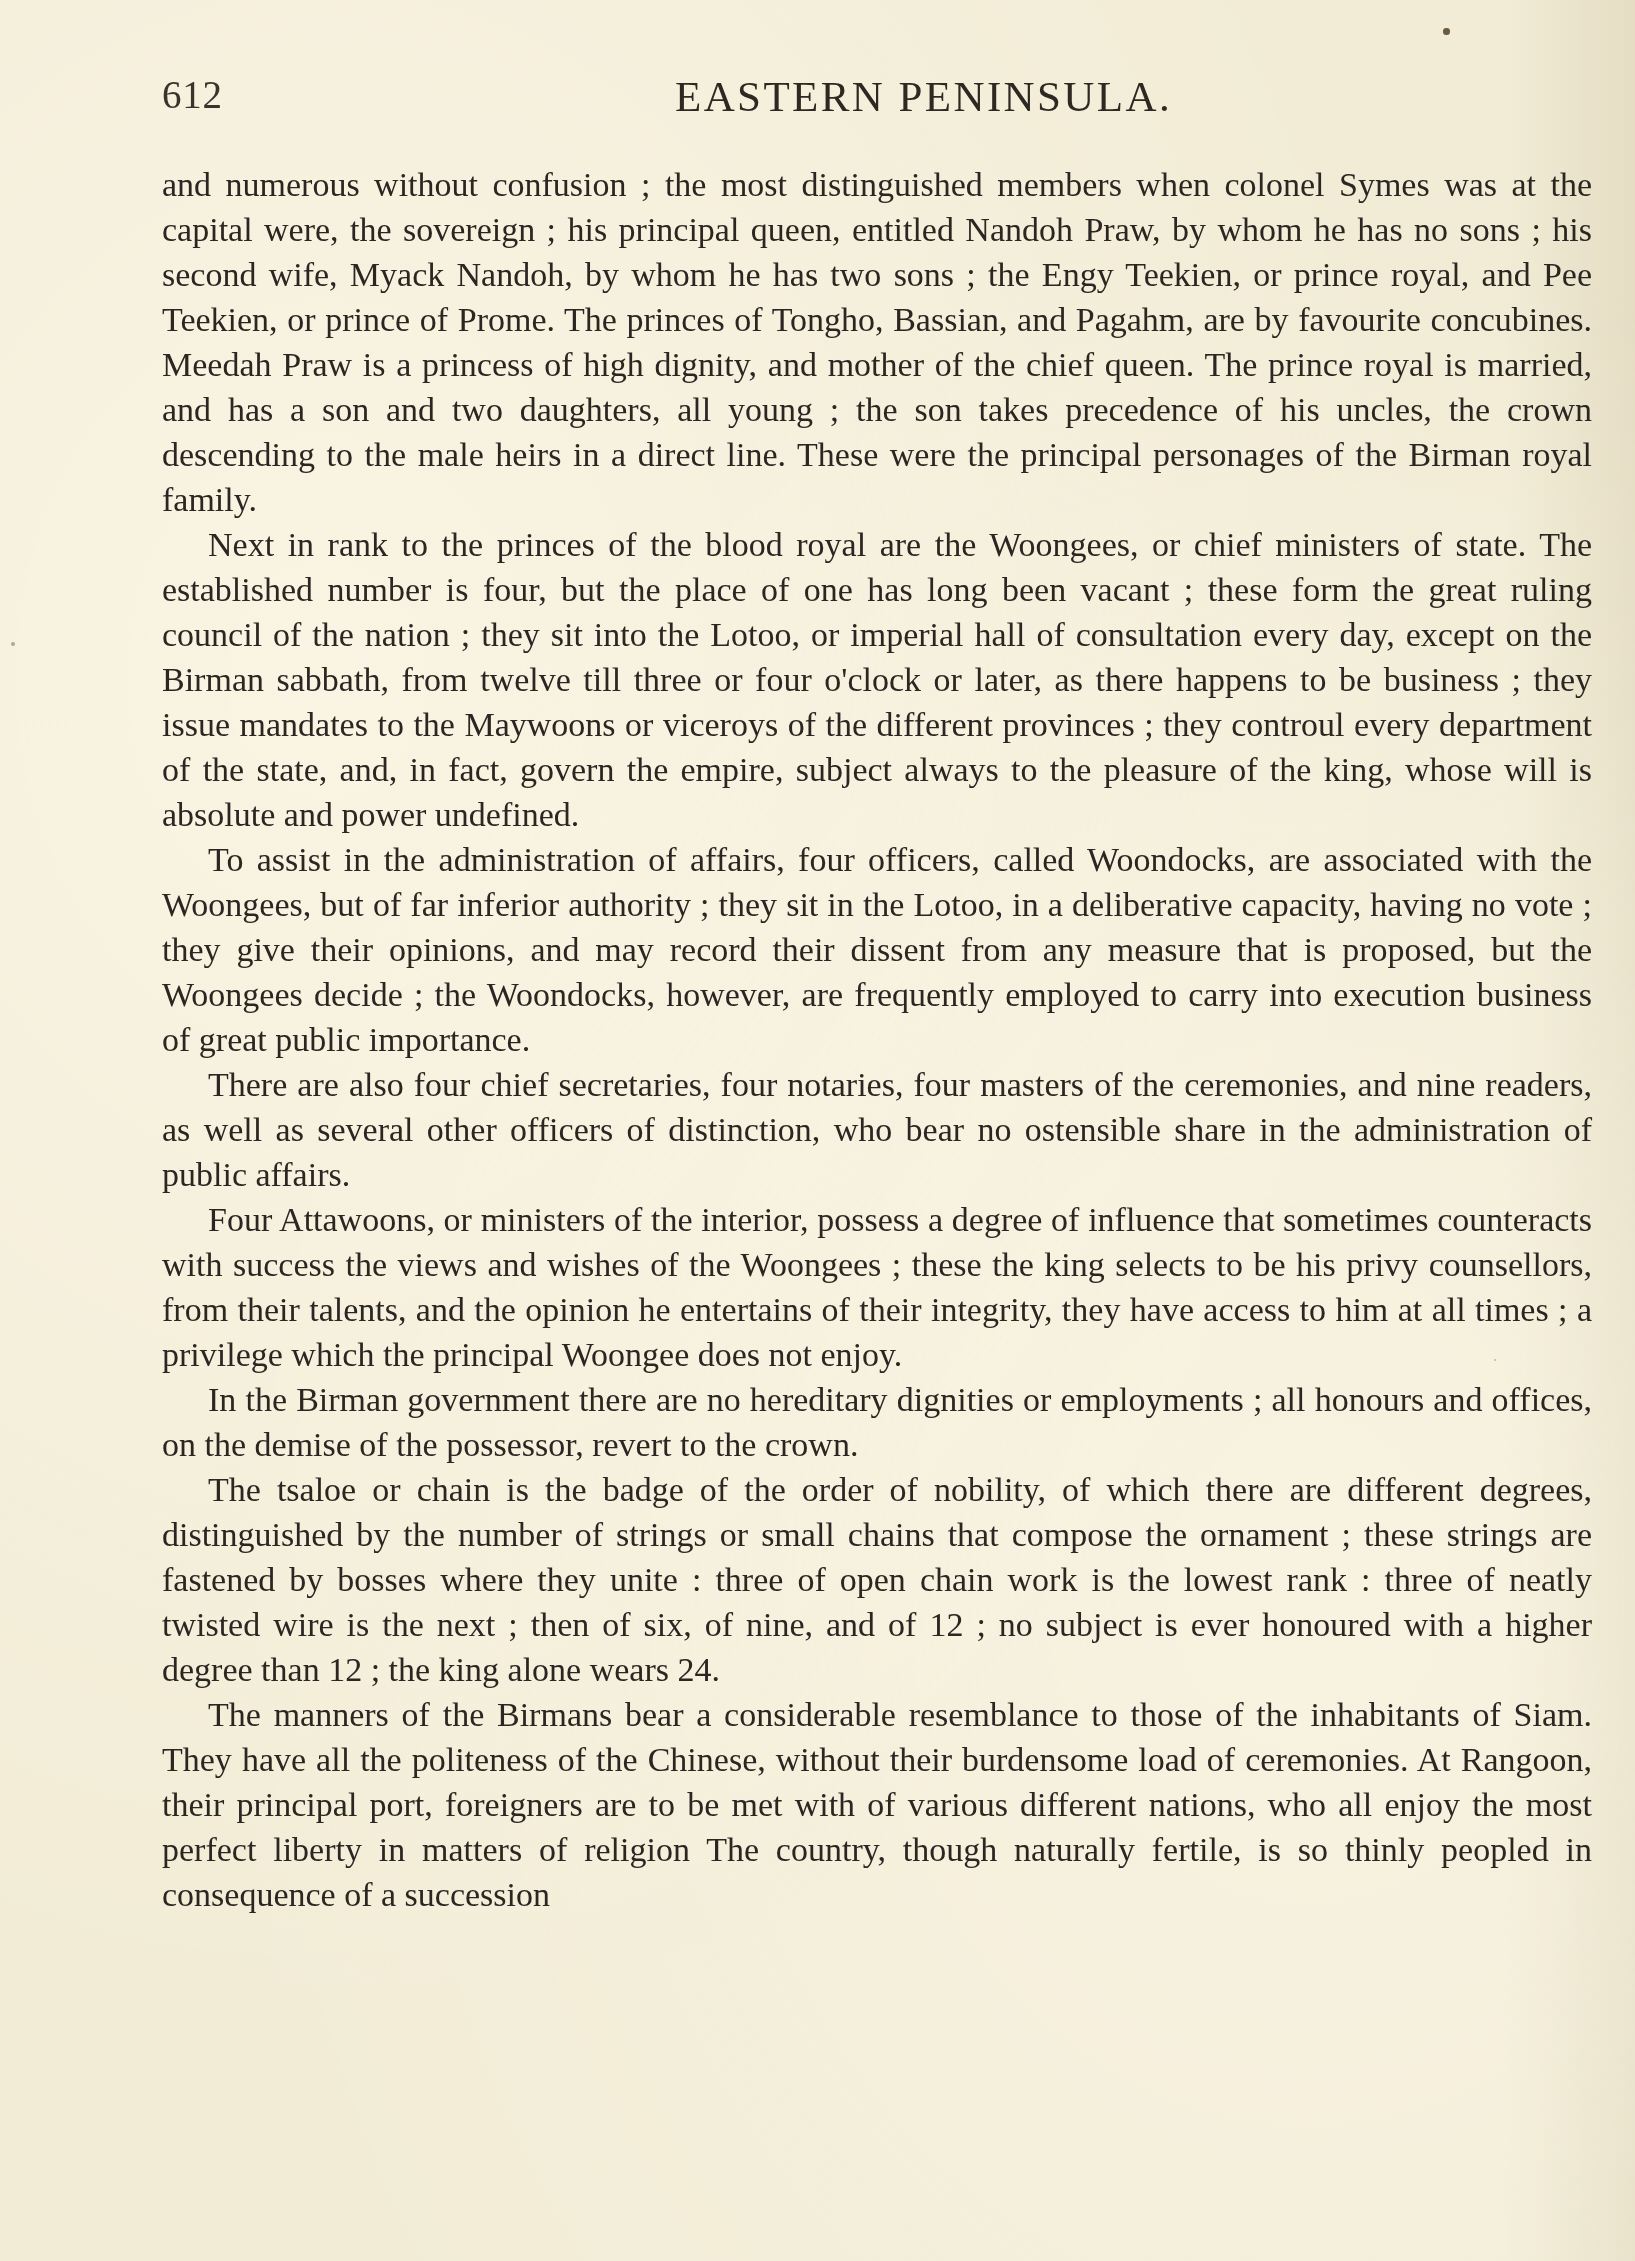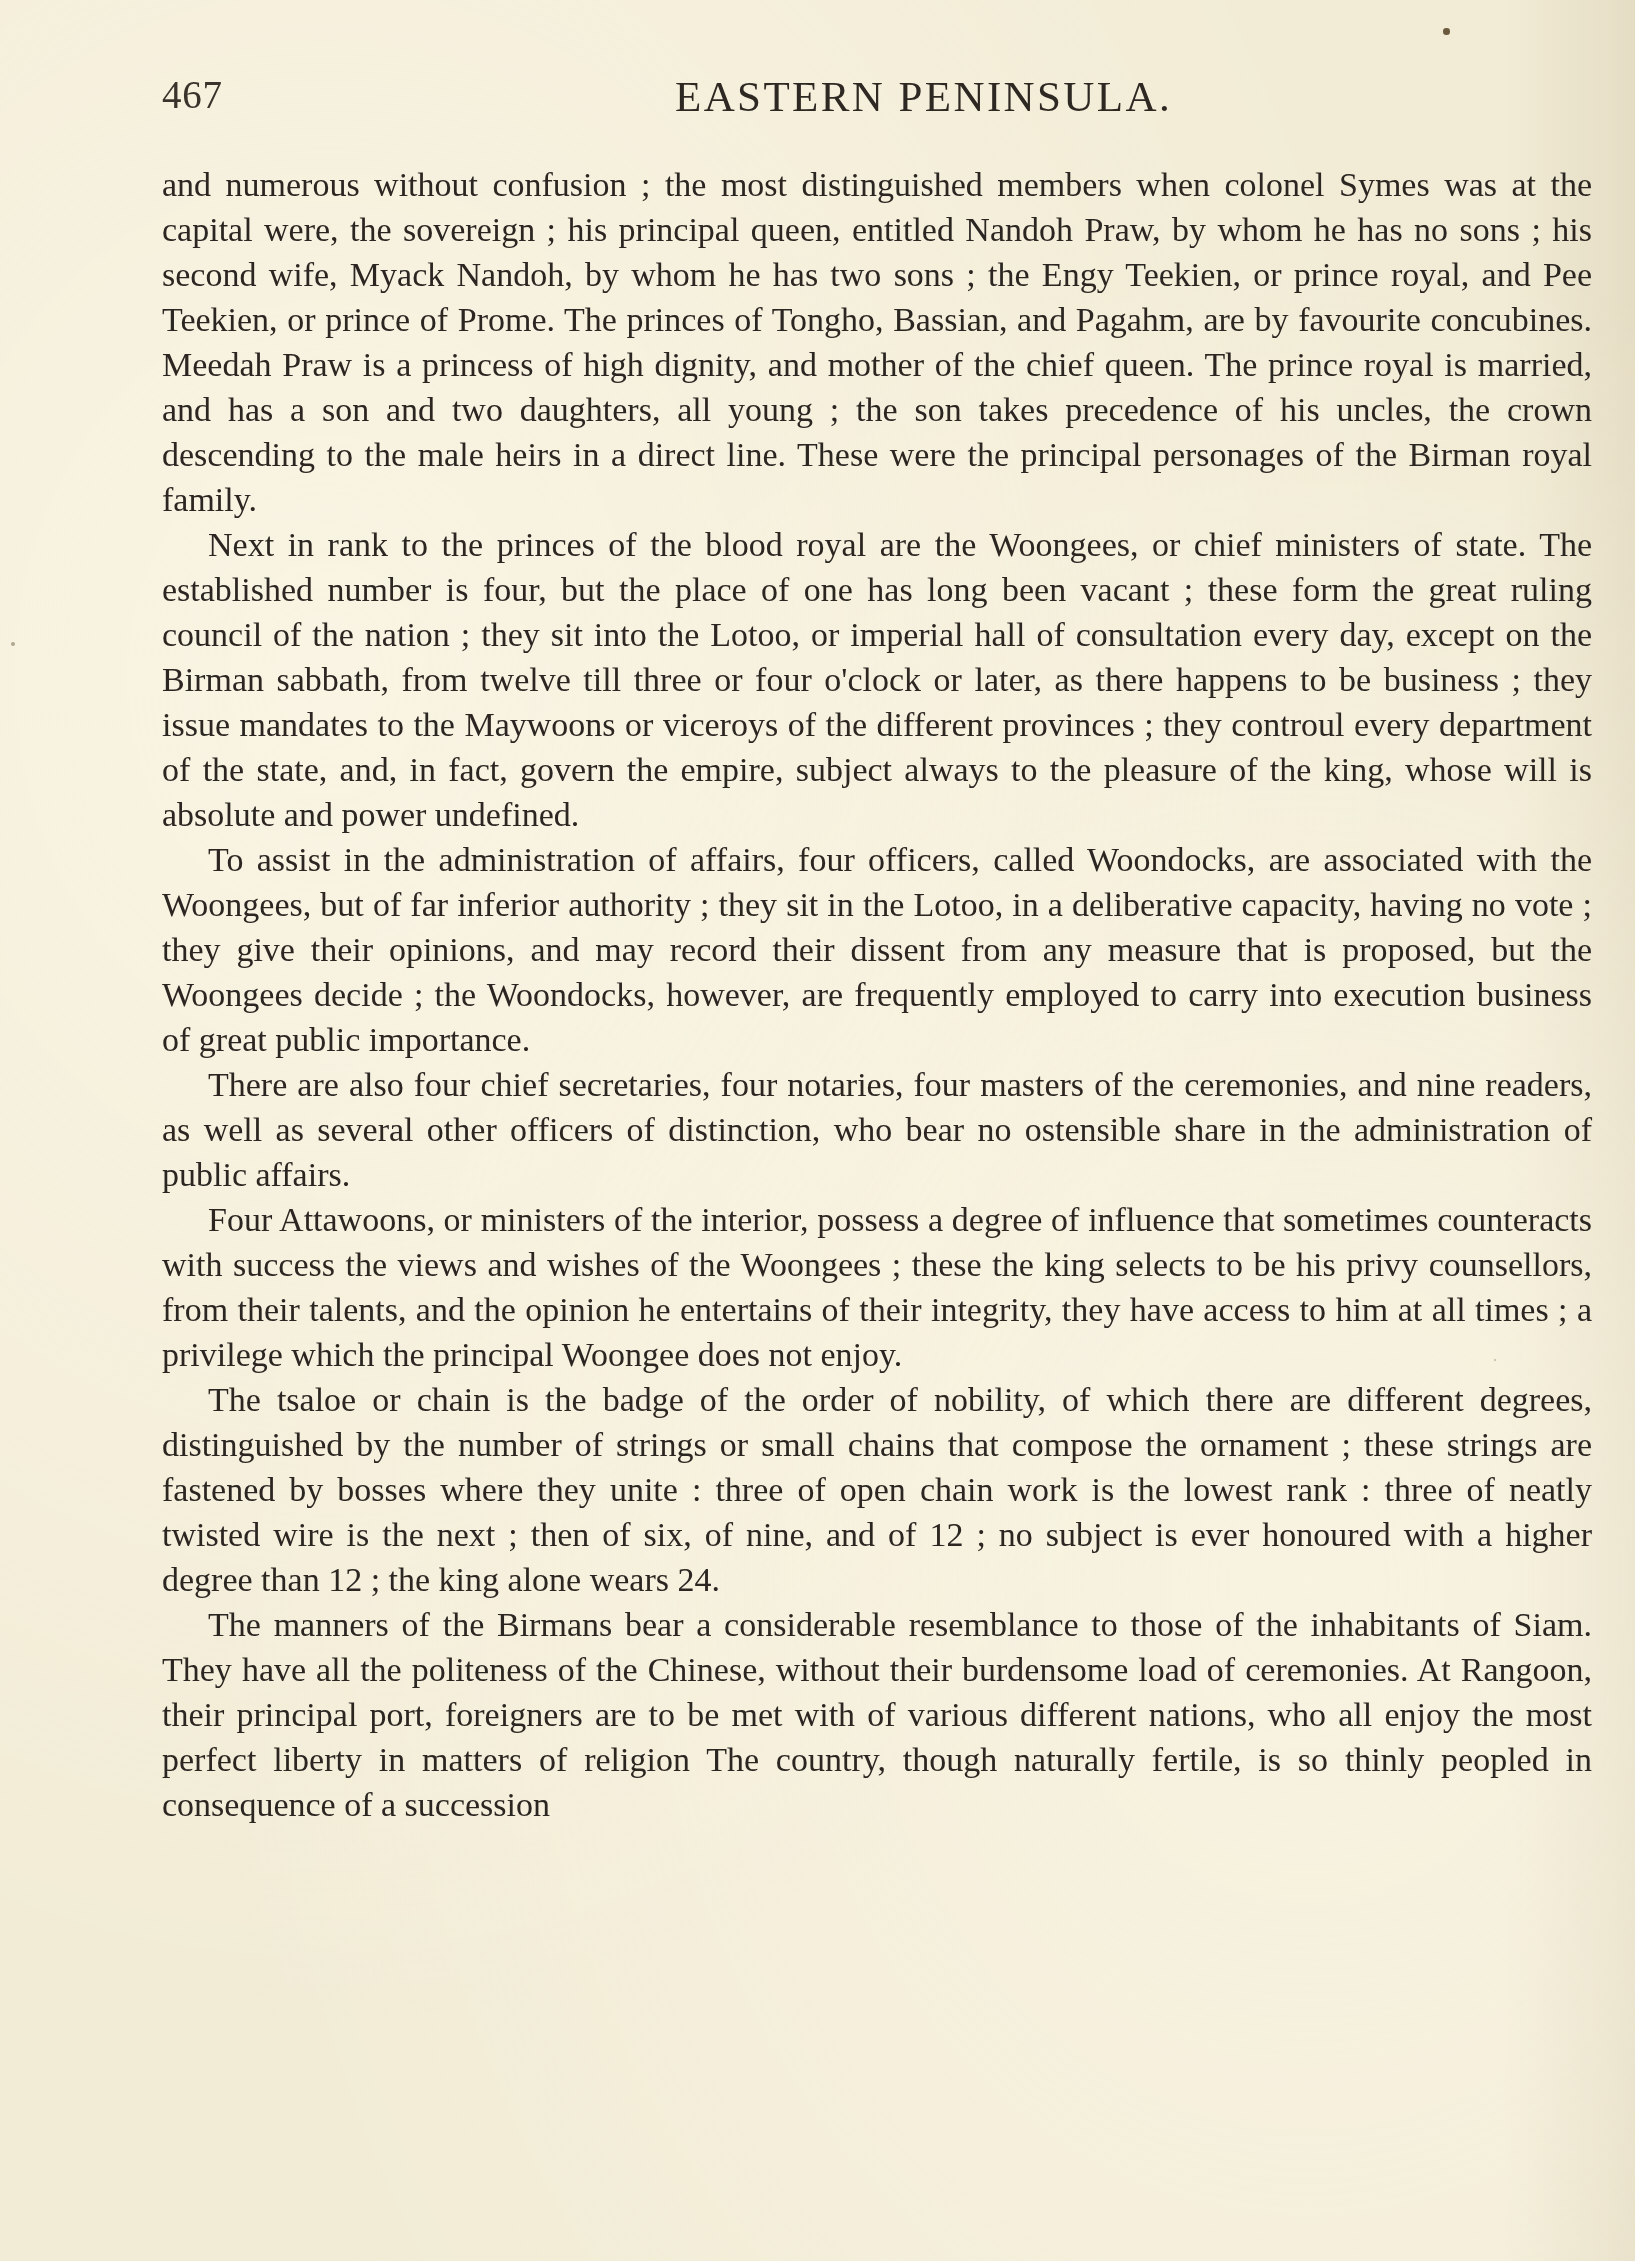--- a/index.html
+++ b/index.html
@@ -68,30 +68,31 @@
       position: absolute;
       border-radius: 50%;
       background: #6b5a3e;
     }
   </style>
 </head>
 <body>
 
 <div class="page">
   <div class="running-head">
-    <span class="page-number">467</span>
+    <span class="page-number">612</span>
     <span class="running-title">EASTERN PENINSULA.</span>
   </div>
 
   <div class="body-text">
     <p class="cont">and numerous without confusion ; the most distinguished members when colonel Symes was at the capital were, the sovereign ; his principal queen, entitled Nandoh Praw, by whom he has no sons ; his second wife, Myack Nandoh, by whom he has two sons ; the Engy Teekien, or prince royal, and Pee Teekien, or prince of Prome. The princes of Tongho, Bassian, and Pagahm, are by favourite concubines. Meedah Praw is a princess of high dignity, and mother of the chief queen. The prince royal is married, and has a son and two daughters, all young ; the son takes precedence of his uncles, the crown descending to the male heirs in a direct line. These were the principal personages of the Birman royal family.</p>
     <p>Next in rank to the princes of the blood royal are the Woongees, or chief ministers of state. The established number is four, but the place of one has long been vacant ; these form the great ruling council of the nation ; they sit into the Lotoo, or imperial hall of consultation every day, except on the Birman sabbath, from twelve till three or four o'clock or later, as there happens to be business ; they issue mandates to the Maywoons or viceroys of the different provinces ; they controul every department of the state, and, in fact, govern the empire, subject always to the pleasure of the king, whose will is absolute and power undefined.</p>
     <p>To assist in the administration of affairs, four officers, called Woondocks, are associated with the Woongees, but of far inferior authority ; they sit in the Lotoo, in a deliberative capacity, having no vote ; they give their opinions, and may record their dissent from any measure that is proposed, but the Woongees decide ; the Woondocks, however, are frequently employed to carry into execution business of great public importance.</p>
     <p>There are also four chief secretaries, four notaries, four masters of the ceremonies, and nine readers, as well as several other officers of distinction, who bear no ostensible share in the administration of public affairs.</p>
     <p>Four Attawoons, or ministers of the interior, possess a degree of influence that sometimes counteracts with success the views and wishes of the Woongees ; these the king selects to be his privy counsellors, from their talents, and the opinion he entertains of their integrity, they have access to him at all times ; a privilege which the principal Woongee does not enjoy.</p>
+    <p>In the Birman government there are no hereditary dignities or employments ; all honours and offices, on the demise of the possessor, revert to the crown.</p>
     <p>The tsaloe or chain is the badge of the order of nobility, of which there are different degrees, distinguished by the number of strings or small chains that compose the ornament ; these strings are fastened by bosses where they unite : three of open chain work is the lowest rank : three of neatly twisted wire is the next ; then of six, of nine, and of 12 ; no subject is ever honoured with a higher degree than 12 ; the king alone wears 24.</p>
     <p>The manners of the Birmans bear a considerable resemblance to those of the inhabitants of Siam. They have all the politeness of the Chinese, without their burdensome load of ceremonies. At Rangoon, their principal port, foreigners are to be met with of various different nations, who all enjoy the most perfect liberty in matters of religion The country, though naturally fertile, is so thinly peopled in consequence of a succession</p>
   </div>
 </div>
 
 <div class="speck" style="left:1443px;top:28px;width:6.5px;height:6.5px;"></div>
 <div class="speck" style="left:11.4px;top:642px;width:4.1px;height:4.1px;opacity:0.5;"></div>
 <div class="speck" style="left:1494px;top:1359px;width:2.4px;height:2.4px;opacity:0.4;"></div>
 
 

